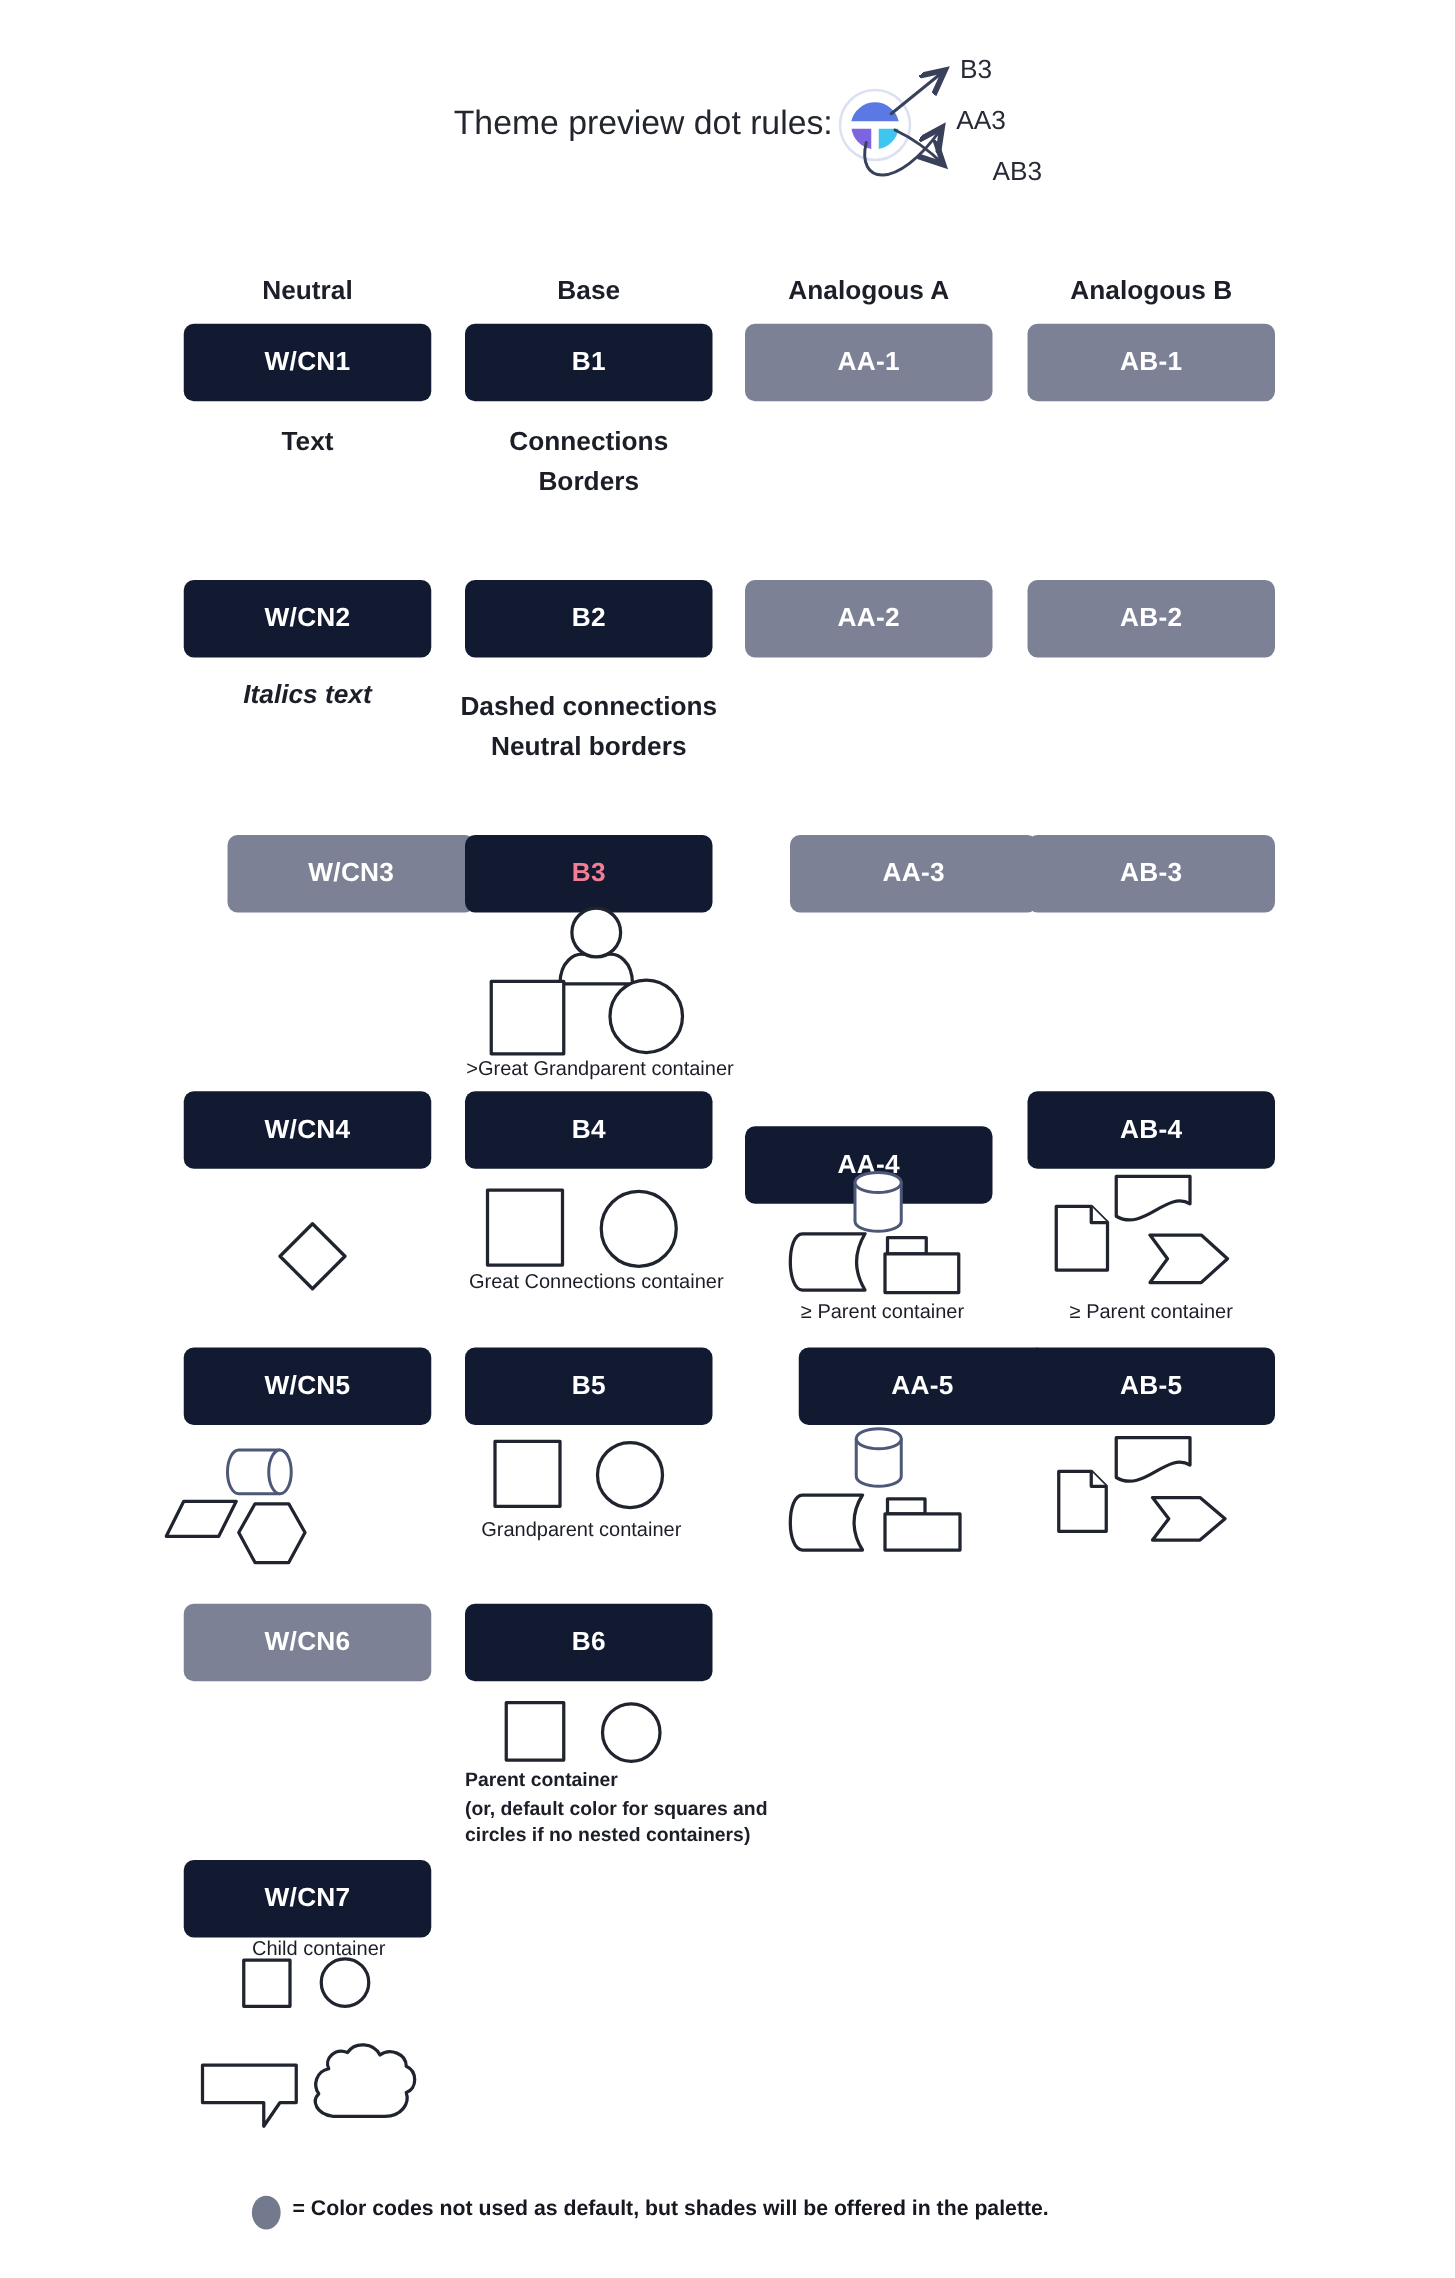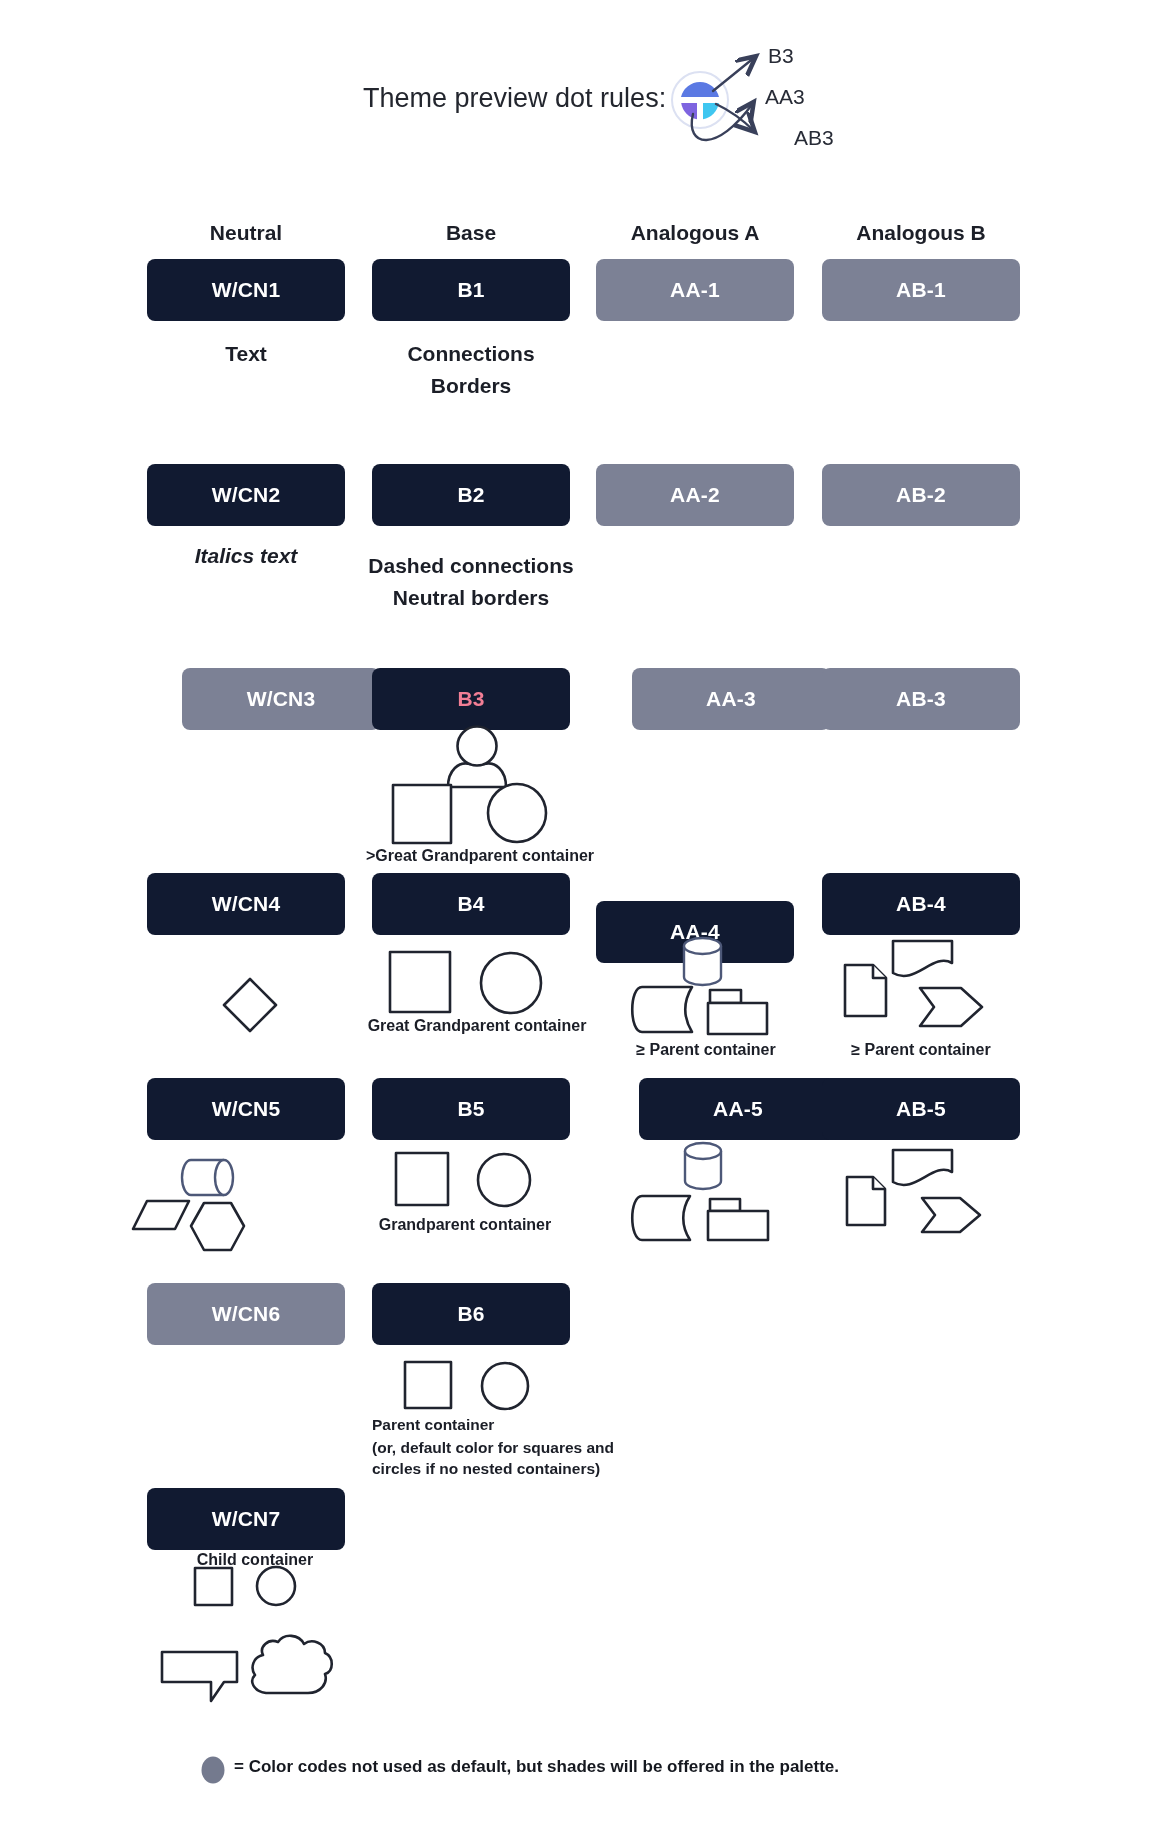--- a/index.html
+++ b/index.html
@@ -11,21 +11,21 @@
   .dot-label{font-size:21px;font-weight:400;color:#272b36;}
   .col-header{font-size:21px;font-weight:700;color:#1c1f28;}
   .swatch{position:absolute;width:198px;height:62px;border-radius:8px;
           display:flex;align-items:center;justify-content:center;
           font-size:21px;font-weight:700;color:#ffffff;letter-spacing:.2px;}
   .swatch.dark{background:var(--color-dark,#111a31);}
   .swatch.gray{background:var(--color-gray,#7c8195);}
   .swatch.pink-text{color:var(--color-pink,#f27e95);}
   .cap-lg{font-size:21px;font-weight:700;color:#1b1e27;}
   .cap-lg.italic{font-style:italic;}
-  .cap-sm{font-size:16px;font-weight:700;color:#1b1e27;}
+  .cap-sm{font-size:16px;font-weight:400;color:#1b1e27;}
   .cap-xs{font-size:15.5px;font-weight:600;color:#1b1e27;line-height:22px;}
   .legend-text{font-size:17px;font-weight:700;color:#15181f;}
   svg.shapes{position:absolute;left:0;top:0;pointer-events:none;}
   .outline{fill:#ffffff;stroke:#20242f;stroke-width:2.6;stroke-linejoin:round;}
   .outline-slate{fill:#ffffff;stroke:#4d5878;stroke-width:2.4;stroke-linejoin:round;}
   .arrow{fill:none;stroke:#39405a;stroke-width:2.4;stroke-linecap:round;}
 </style>
 </head>
 <body>
 
@@ -69,21 +69,21 @@
   <div class="swatch dark" style="left:822px;top:1078px;">AB-5</div>
 
   <div class="abs ctr cap-lg" style="left:246px;top:342px;">Text</div>
   <div class="abs ctr cap-lg" style="left:471px;top:342px;">Connections</div>
   <div class="abs ctr cap-lg" style="left:471px;top:374px;">Borders</div>
   <div class="abs ctr cap-lg italic" style="left:246px;top:544px;">Italics text</div>
   <div class="abs ctr cap-lg" style="left:471px;top:554px;">Dashed connections</div>
   <div class="abs ctr cap-lg" style="left:471px;top:586px;">Neutral borders</div>
 
   <div class="abs ctr cap-sm" style="left:480px;top:847px;">&gt;Great Grandparent container</div>
-  <div class="abs ctr cap-sm" style="left:477px;top:1017px;">Great Grandparent container</div>
+  <div class="abs ctr cap-sm" style="left:477px;top:1017px;">Great Connections container</div>
   <div class="abs ctr cap-sm" style="left:706px;top:1041px;">≥ Parent container</div>
   <div class="abs ctr cap-sm" style="left:921px;top:1041px;">≥ Parent container</div>
   <div class="abs ctr cap-sm" style="left:465px;top:1216px;">Grandparent container</div>
 
   <div class="abs cap-xs" style="left:372px;top:1414px;">Parent container</div>
   <div class="abs cap-xs" style="left:372px;top:1437px;">(or, default color for squares and</div>
   <div class="abs cap-xs" style="left:372px;top:1458px;">circles if no nested containers)</div>
 
   <div class="abs ctr cap-sm" style="left:255px;top:1551px;">Child container</div>
 

